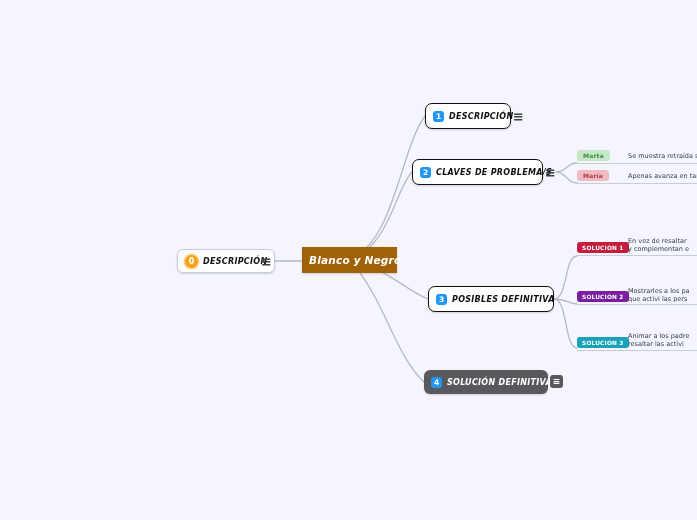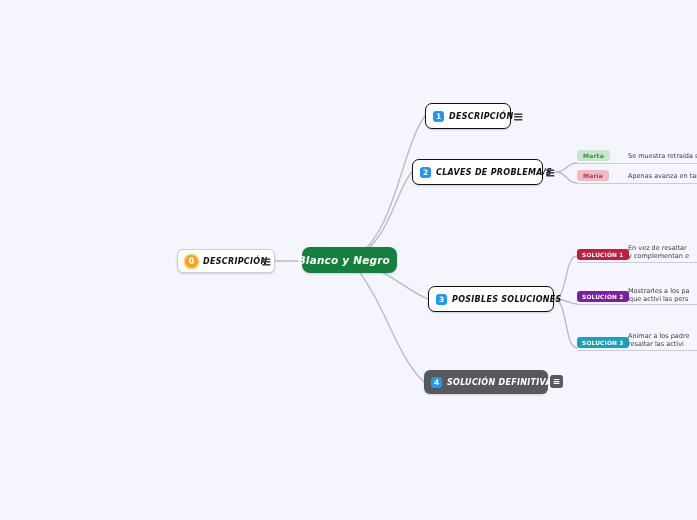--- a/index.html
+++ b/index.html
@@ -20,22 +20,22 @@
     box-shadow:0 1px 2px rgba(40,40,60,.18);
     cursor:pointer;
   }
   .node .nlabel{
     font-size:8px;font-weight:bold;color:#101010;
     letter-spacing:.3px;white-space:nowrap;font-style:italic;
   }
   .white{background:#ffffff;border:1.5px solid #111111;height:26px;}
   #n-correccion{left:177px;top:249px;height:24px;border:1px solid #c9cdd6;background:#ffffff;border-radius:6px;}
   #n-root{
-    left:302px;top:247px;height:26px;background:#15803d;border-radius:8px;
-    justify-content:flex-end;width:95px;
+    left:302px;top:247px;height:26px;background:#a16207;border-radius:0;
+    justify-content:flex-start;width:95px;
   }
   #n-root .nlabel{color:#ffffff;font-size:10.5px;letter-spacing:.2px;}
   #n-descripcion{left:425px;top:103px;width:86px;}
   #n-claves{left:412px;top:159px;width:131px;}
   #n-posibles{left:428px;top:286px;width:126px;}
   #n-soldef{left:424px;top:370px;height:24px;width:124px;background:#58595c;border-radius:6px;}
   #n-soldef .nlabel{color:#ffffff;}
   .badge{
     display:inline-flex;align-items:center;justify-content:center;
     font-weight:bold;color:#ffffff;flex:0 0 auto;
@@ -64,22 +64,22 @@
     display:flex;align-items:center;justify-content:center;
     font-size:9px;font-weight:bold;color:#ffffff;line-height:9px;
     cursor:pointer;
   }
   .subrow{
     position:absolute;z-index:1;left:577px;width:120px;
     border-bottom:1px solid #c9ccd6;overflow:hidden;cursor:pointer;
   }
   #r-marta{top:149px;height:14px;}
   #r-maria{top:169px;height:14px;}
-  #r-sol1{top:244px;height:18px;}
-  #r-sol2{top:287px;height:17px;text-align:center;}
+  #r-sol1{top:237px;height:18px;}
+  #r-sol2{top:287px;height:17px;}
   #r-sol3{top:332px;height:18px;}
   .pill{
     position:absolute;left:0;bottom:2px;
     padding:2px 6px;border-radius:3px;
     font-size:6px;font-weight:bold;letter-spacing:.2px;
     white-space:nowrap;
   }
   #p-marta{background:#c8e6c9;color:#388e3c;}
   #p-maria{background:#f1b9c1;color:#b03545;}
   .solpill{color:#ffffff;font-size:5.8px;padding:2.5px 5px;}
@@ -139,21 +139,21 @@
     <span class="pill" id="p-marta">Marta</span>
     <span class="subtext">Se muestra retraída soci</span>
   </div>
   <div class="subrow" id="r-maria">
     <span class="pill" id="p-maria">María</span>
     <span class="subtext">Apenas avanza en tareas</span>
   </div>
 
   <div class="node white" id="n-posibles">
     <span class="badge square">3</span>
-    <span class="nlabel">POSIBLES SOLUCIONES</span>
+    <span class="nlabel">POSIBLES DEFINITIVA</span>
   </div>
 
   <div class="subrow" id="r-sol1">
     <span class="pill solpill" id="p-sol1">SOLUCIÓN 1</span>
     <span class="subtext two">
       <span>En vez de resaltar</span>
       <span>y complementan e</span>
     </span>
   </div>
   <div class="subrow" id="r-sol2">

